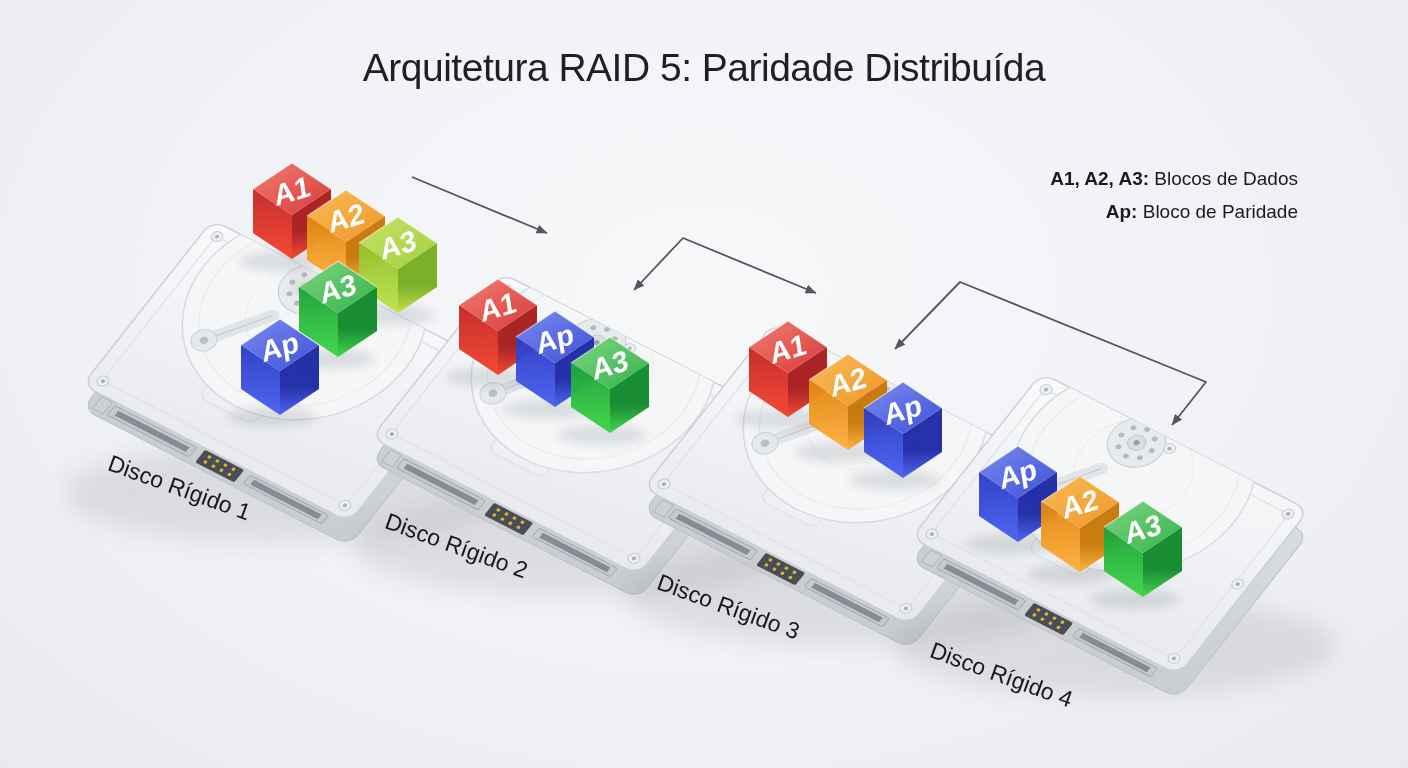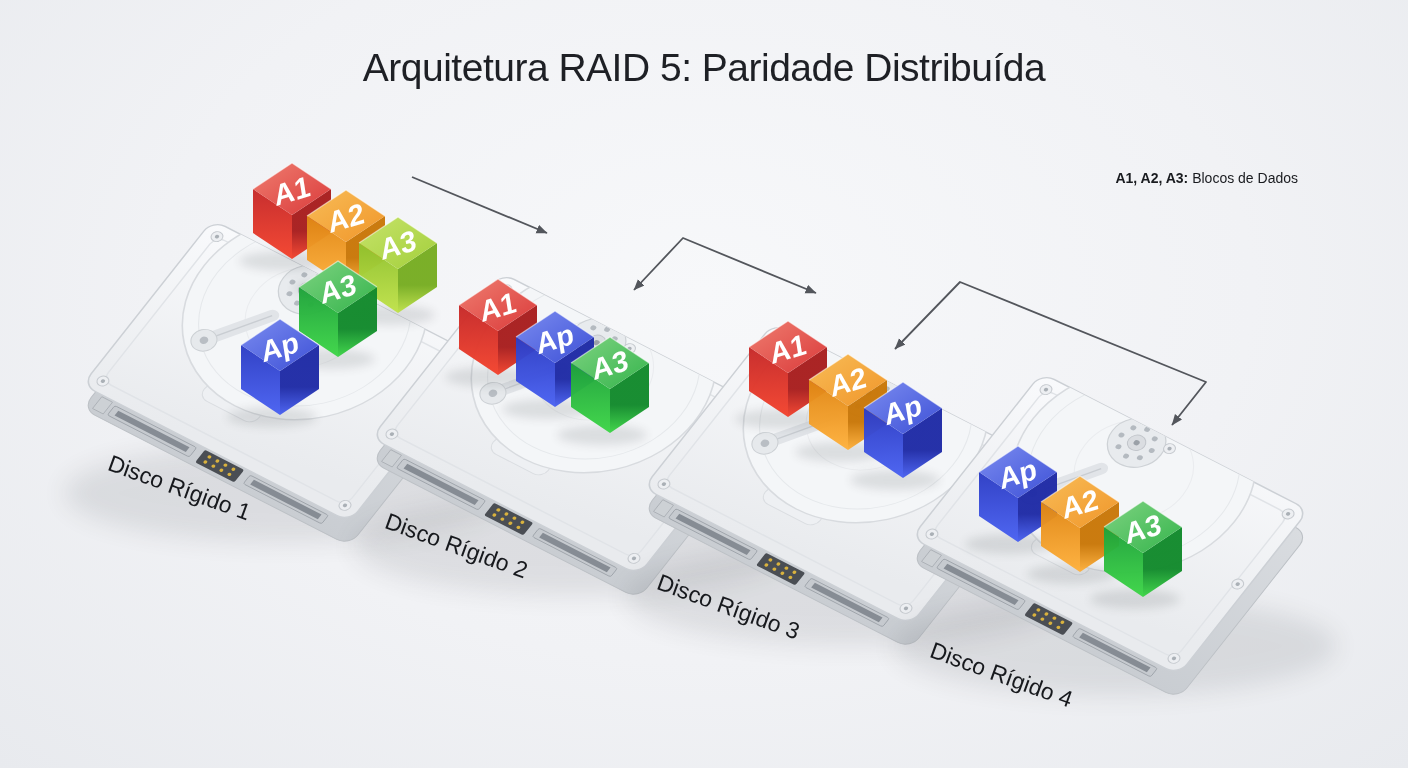--- a/index.html
+++ b/index.html
@@ -7,21 +7,21 @@
   .stage{
     position:relative;width:1408px;height:768px;overflow:hidden;
     background:radial-gradient(ellipse at 50% 38%, #f7f8fa 0%, #f1f2f5 55%, #e8eaee 100%);
   }
   .title{
     position:absolute;top:46px;left:0;right:0;text-align:center;
     font-size:39px;font-weight:400;color:#1e2025;letter-spacing:-0.5px;margin:0;
   }
   .legend{
     position:absolute;top:162px;right:110px;text-align:right;
-    font-size:14px;color:#191b1f;line-height:33px;
+    font-size:19px;color:#191b1f;line-height:33px;
   }
   .legend .b{font-weight:700;}
   .scene{position:absolute;left:0;top:0;}
   .disk-label{
     position:absolute;font-size:23px;font-weight:500;color:#17191d;
     transform-origin:0 50%;transform:rotate(20deg);white-space:nowrap;
   }
   #dl0{left:109px;top:449px;}
   #dl1{left:386px;top:507px;}
   #dl2{left:658px;top:568px;}
@@ -465,19 +465,23 @@
       </g>
     </svg>
 
   <h1 class="title">Arquitetura RAID 5: Paridade Distribuída</h1>
 
   <div class="legend">
     <div>
       <span class="b">A1, A2, A3:</span>
       <span>Blocos de Dados</span>
     </div>
+    <div>
+      <span class="b">Ap:</span>
+      <span>Bloco de Paridade</span>
+    </div>
   </div>
 
   <div class="disk-label" id="dl0">Disco Rígido 1</div>
   <div class="disk-label" id="dl1">Disco Rígido 2</div>
   <div class="disk-label" id="dl2">Disco Rígido 3</div>
   <div class="disk-label" id="dl3">Disco Rígido 4</div>
 </div>
 
 </body></html>

